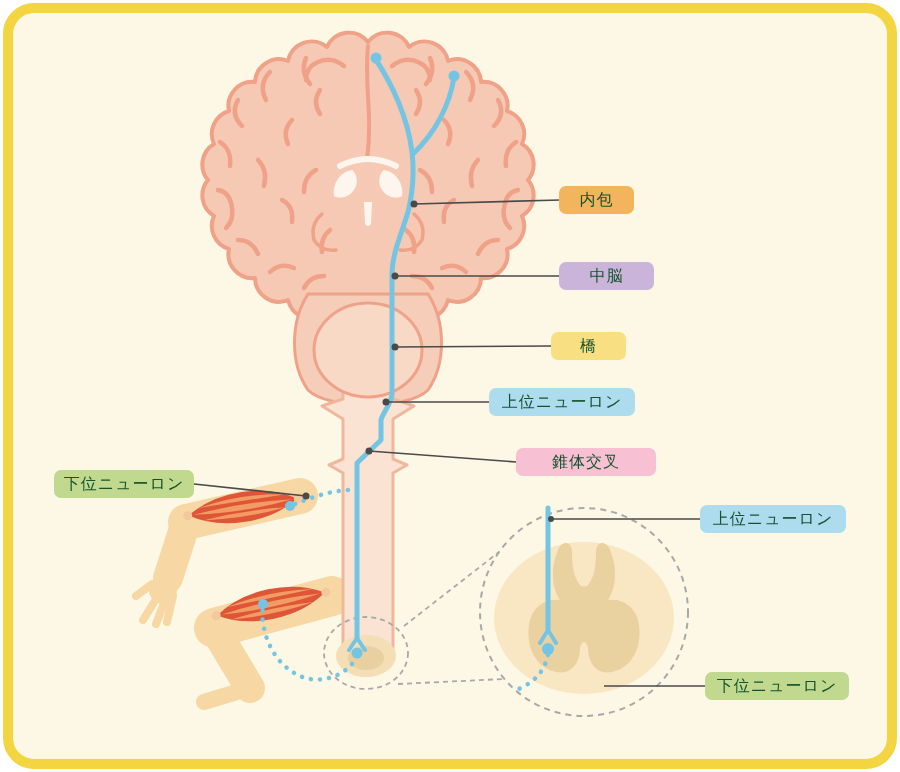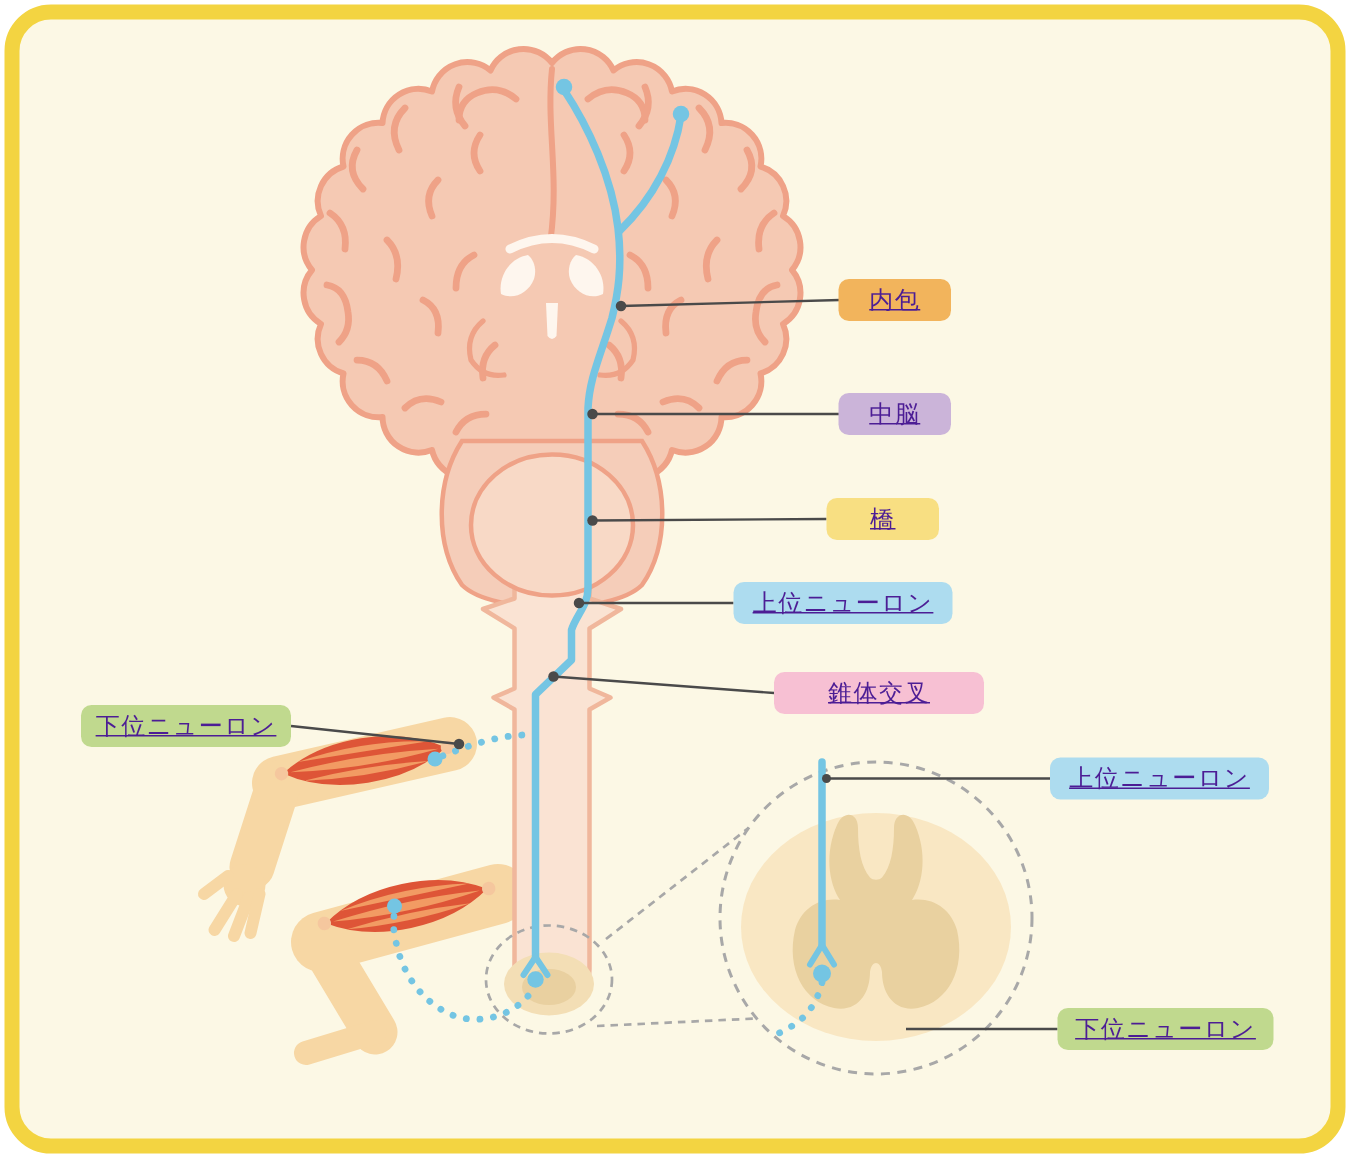--- a/index.html
+++ b/index.html
@@ -2,26 +2,25 @@
 <html><head>
 <meta charset="utf-8">
 <style>
   html,body{margin:0;padding:0;background:#ffffff;}
   body{font-family:"Liberation Sans","DejaVu Sans",sans-serif;}
   .stage{position:relative;width:900px;height:772px;background:#ffffff;overflow:hidden;}
   .stage svg{position:absolute;left:0;top:0;}
   .label{
     position:absolute;height:28px;box-sizing:border-box;
     display:flex;align-items:center;justify-content:center;
-    border-radius:7px;font-size:16px;color:#4c1d95;letter-spacing:1px;
+    border-radius:7px;font-size:16px;color:#14532d;letter-spacing:1px;
     white-space:nowrap;
-    text-decoration:underline;
   }
   .l-naiho {left:559px;top:186px;width:75px; background:#F2B45C;}
-  .l-chuno {left:559px;top:262px;width:75px; background:#CBB4D9;}
+  .l-chuno {left:559px;top:262px;width:95px; background:#CBB4D9;}
   .l-kyo   {left:551px;top:332px;width:75px; background:#F8DF82;}
   .l-joi   {left:489px;top:388px;width:146px;background:#ADDCEF;}
   .l-suitai{left:516px;top:448px;width:140px;background:#F7C0D3;}
   .l-kai   {left:54px; top:470px;width:140px;background:#C0D98E;}
   .l-joi2  {left:700px;top:505px;width:146px;background:#ADDCEF;}
   .l-kai2  {left:705px;top:672px;width:144px;background:#C0D98E;}
 </style>
 </head>
 <body>
 

